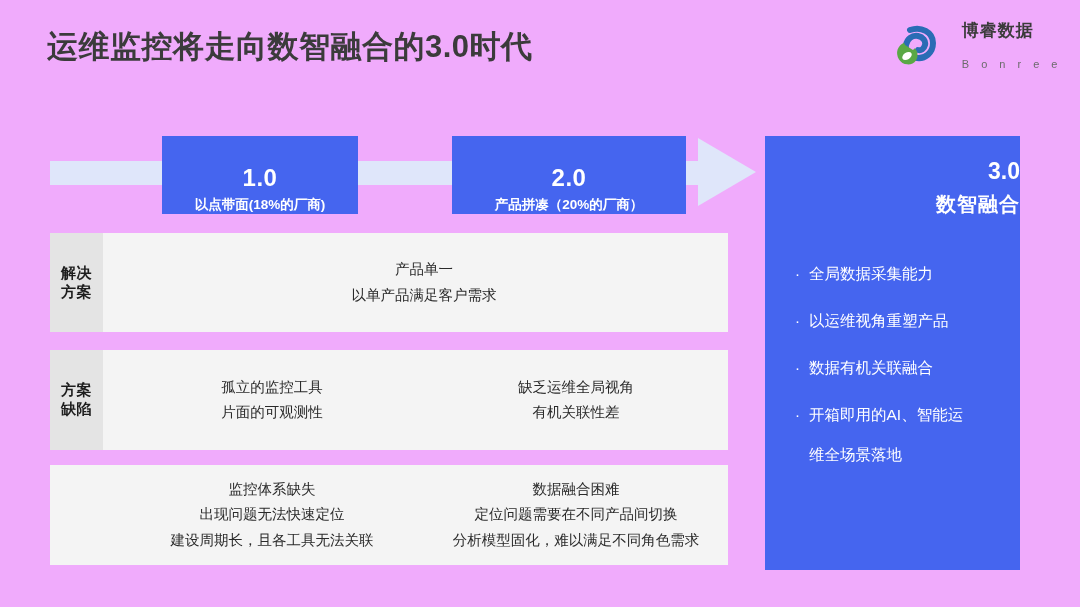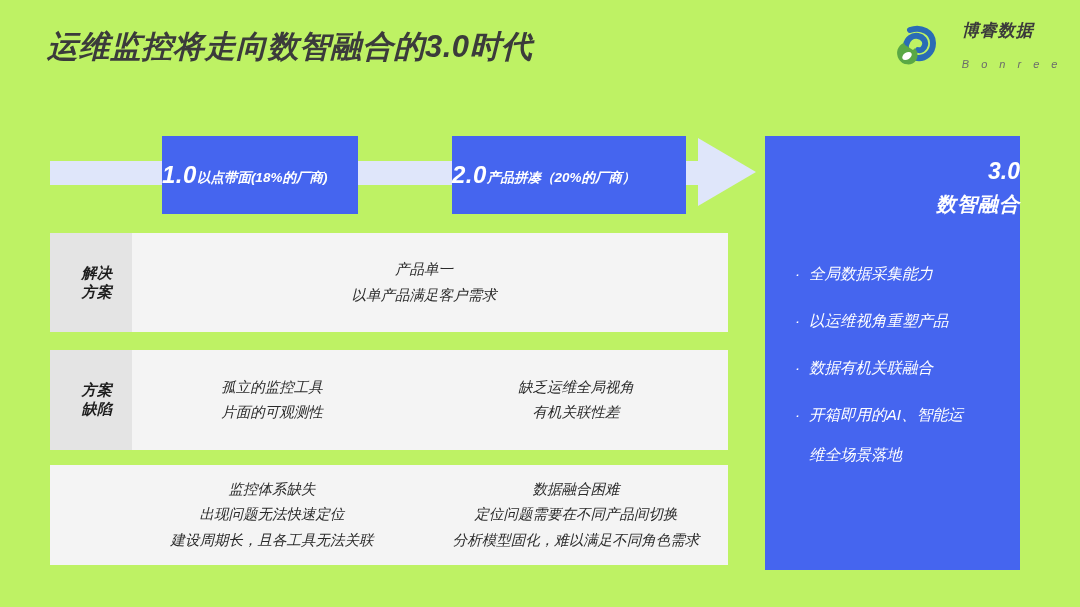--- a/index.html
+++ b/index.html
@@ -8,23 +8,22 @@
     background: #ffffff;
   }
   body {
     font-family: "Liberation Sans", "DejaVu Sans", sans-serif;
     -webkit-font-smoothing: antialiased;
   }
   #slide {
     position: relative;
     width: 1080px;
     height: 607px;
-    background: #bef264;
+    background: #f0abfc;
     overflow: hidden;
-    font-style: italic;
   }
 
   
   .page-title {
     position: absolute;
     left: 47px;
     top: 26px;
     font-size: 31px;
     font-weight: bold;
     color: #3b3b3b;
@@ -88,23 +87,23 @@
   }
 
   
   .vbox {
     position: absolute;
     top: 136px;
     height: 78px;
     background: #4565ef;
     color: #ffffff;
     display: flex;
-    flex-direction: row;
+    flex-direction: column;
     align-items: center;
-    justify-content: flex-start;
+    justify-content: flex-end;
   }
   .vbox-1 { left: 162px; width: 196px; }
   .vbox-2 { left: 452px; width: 234px; }
   .vbox-num {
     font-size: 24px;
     font-weight: bold;
     line-height: 1.1;
     letter-spacing: 0.5px;
   }
   .vbox-sub {
@@ -127,22 +126,21 @@
 
   .row-label {
     position: absolute;
     left: 0;
     top: 0;
     width: 53px;
     height: 100%;
     background: #e4e4e4;
     display: flex;
     align-items: center;
-    justify-content: flex-start;
-    padding-left: 29px;
+    justify-content: center;
   }
   .row-label span {
     font-size: 15px;
     font-weight: bold;
     color: #1d1d1d;
     line-height: 1.25;
     text-align: center;
     width: 36px;
     word-break: break-all;
     letter-spacing: 0.5px;

